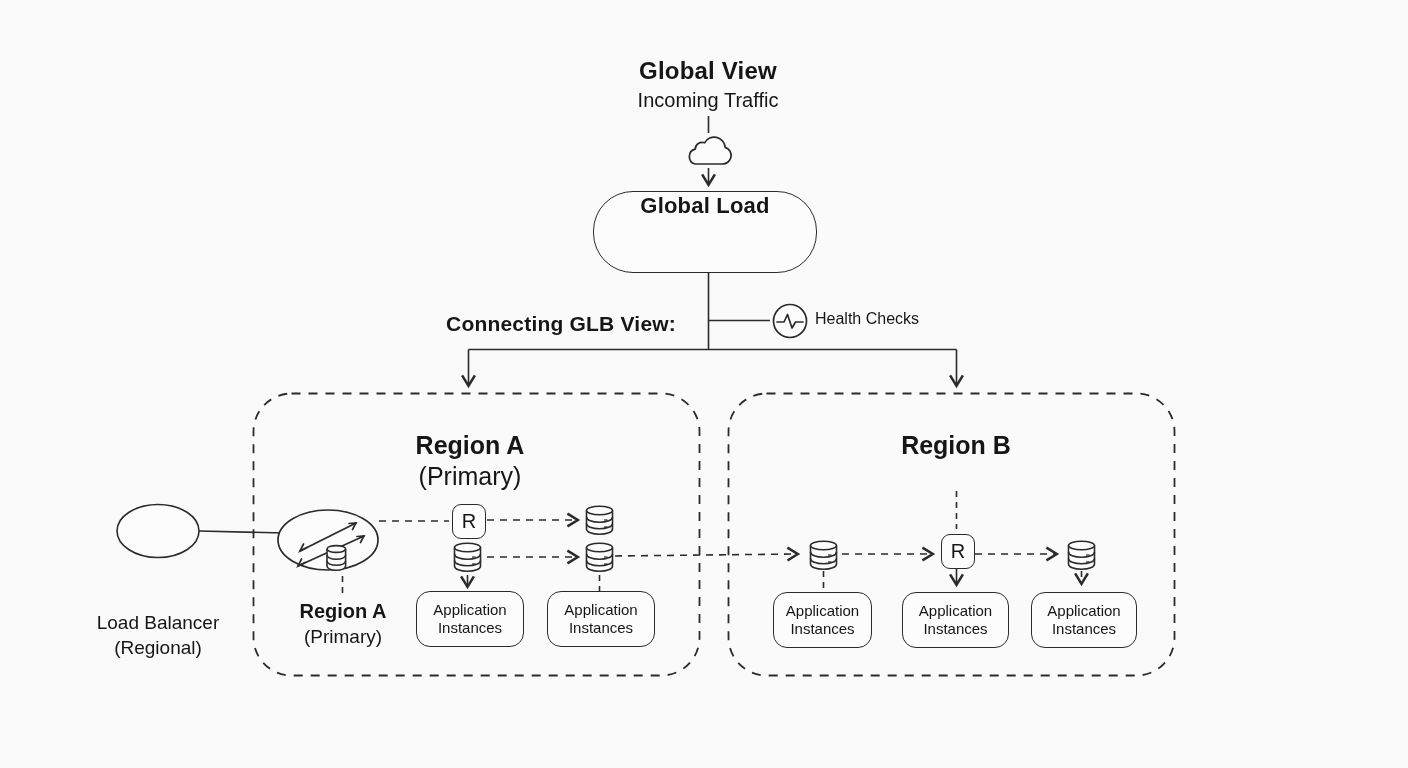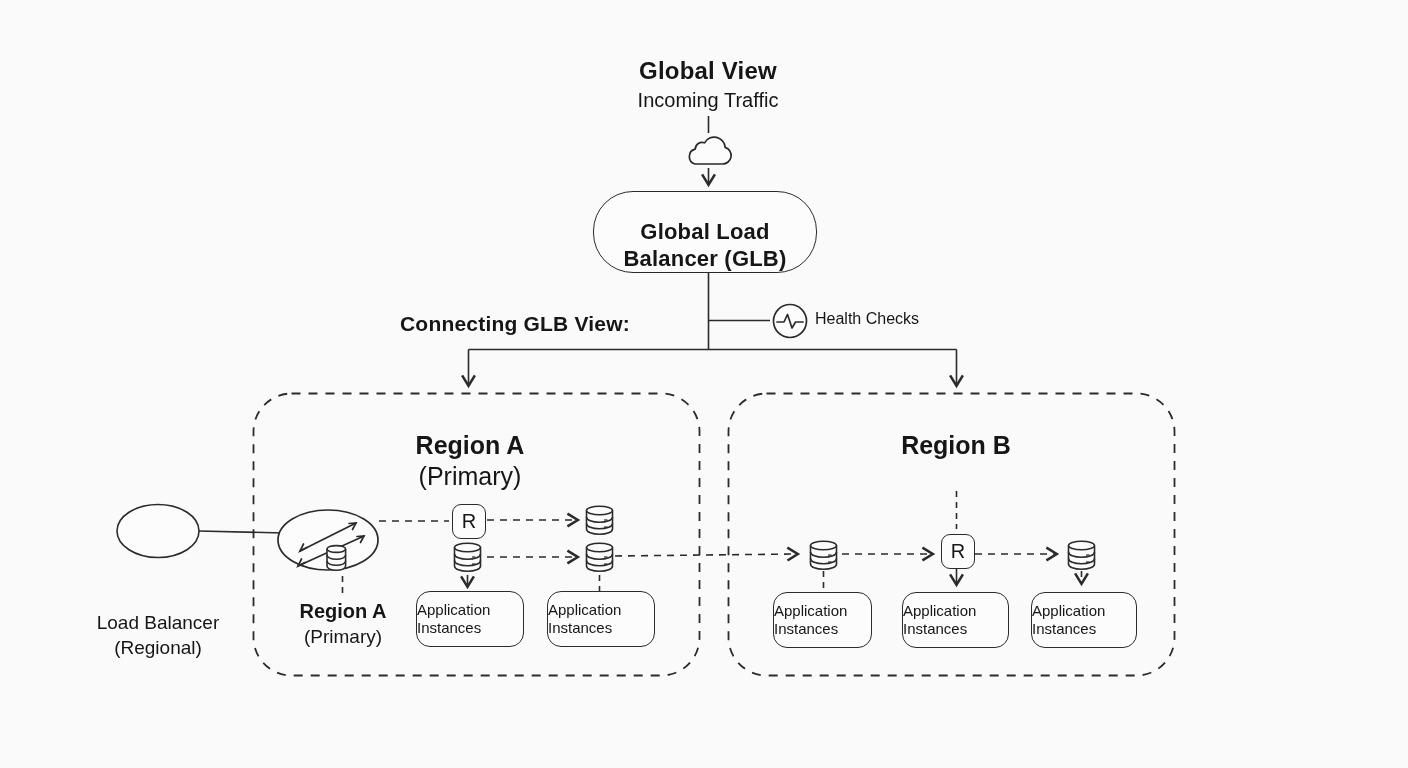--- a/index.html
+++ b/index.html
@@ -9,38 +9,38 @@
     font-family:"Liberation Sans",sans-serif;
     color:#161616;
   }
   .abs{position:absolute;}
   .ctr{text-align:center;}
   
   .h-title{font-size:24px;font-weight:700;letter-spacing:.2px;}
   .h-sub{font-size:20px;font-weight:500;}
   .glb-box{
     width:222px;height:80px;border:1.7px solid #2b2b2b;border-radius:40px;
-    background:#fcfcfc;display:flex;flex-direction:column;align-items:center;justify-content:flex-end;
+    background:#fcfcfc;display:flex;flex-direction:column;align-items:center;justify-content:flex-start;
     font-size:22px;font-weight:700;line-height:27px;letter-spacing:.2px;
   }
-  .connecting{font-size:21px;font-weight:700;letter-spacing:.2px;}
+  .connecting{font-size:21px;font-weight:700;text-align:right;letter-spacing:.2px;}
   .health-lbl{font-size:16px;font-weight:500;}
   .region-title{font-size:25px;line-height:31px;}
   .region-title .t1{font-weight:700;}
   .region-title .t2{font-weight:500;}
   .small-lbl{font-size:19px;line-height:25px;font-weight:500;margin-top:40px;}
   .lb-a-lbl .t1{font-size:20px;font-weight:700;line-height:26px;}
   .lb-a-lbl .t2{font-size:19px;font-weight:450;line-height:25px;}
   .rbox{
     width:32px;height:33px;border:1.7px solid #2b2b2b;border-radius:9px;background:#fcfcfc;
     display:flex;align-items:center;justify-content:center;font-size:20px;font-weight:500;
   }
   .appbox{
     height:54px;border:1.5px solid #2b2b2b;border-radius:14px;background:#fcfcfc;
-    display:flex;flex-direction:column;align-items:flex-start;justify-content:center;
+    display:flex;flex-direction:column;align-items:center;justify-content:center;
     font-size:15px;line-height:18.5px;font-weight:500;
   }
   svg .ink{stroke:#2b2b2b;fill:none;}
   svg .fill{fill:#fcfcfc;}
 </style>
 </head>
 <body>
 
 <div id="canvas">
 
@@ -85,21 +85,20 @@
 
   <div class="abs ctr h-title" style="left:588px;top:57px;width:240px">Global View</div>
   <div class="abs ctr h-sub" style="left:588px;top:89px;width:240px">Incoming Traffic</div>
 
   <svg class="abs" style="left:682px;top:132px" width="54" height="36" viewBox="0 0 54 36">
     <path class="ink fill" stroke-width="1.7" stroke-linejoin="round" d="M13 32 h27.5 a8.5 8.5 0 0 0 2.7 -16.6 a11 11 0 0 0 -20.6 -4.6 a7 7 0 0 0 -9.4 6.3 A7.7 7.7 0 0 0 13 32 Z"></path>
   </svg>
 
   <div class="abs glb-box" style="left:593px;top:191px">
     <div>Global Load</div>
-    <div>Balancer (GLB)</div>
   </div>
 
   <div class="abs connecting" style="left:400px;top:312px;width:276px">Connecting GLB View:</div>
 
   <svg class="abs" style="left:771px;top:302px" width="38" height="38" viewBox="0 0 38 38">
     <circle cx="19" cy="19" r="16.5" class="ink fill" stroke-width="1.7"></circle>
     <path class="ink" stroke-width="1.7" stroke-linejoin="round" stroke-linecap="round" d="M6 20 h7 l3.5 -7.5 4.5 13.5 3.5 -6 h7.5"></path>
   </svg>
   <div class="abs health-lbl" style="left:815px;top:310px">Health Checks</div>
 

